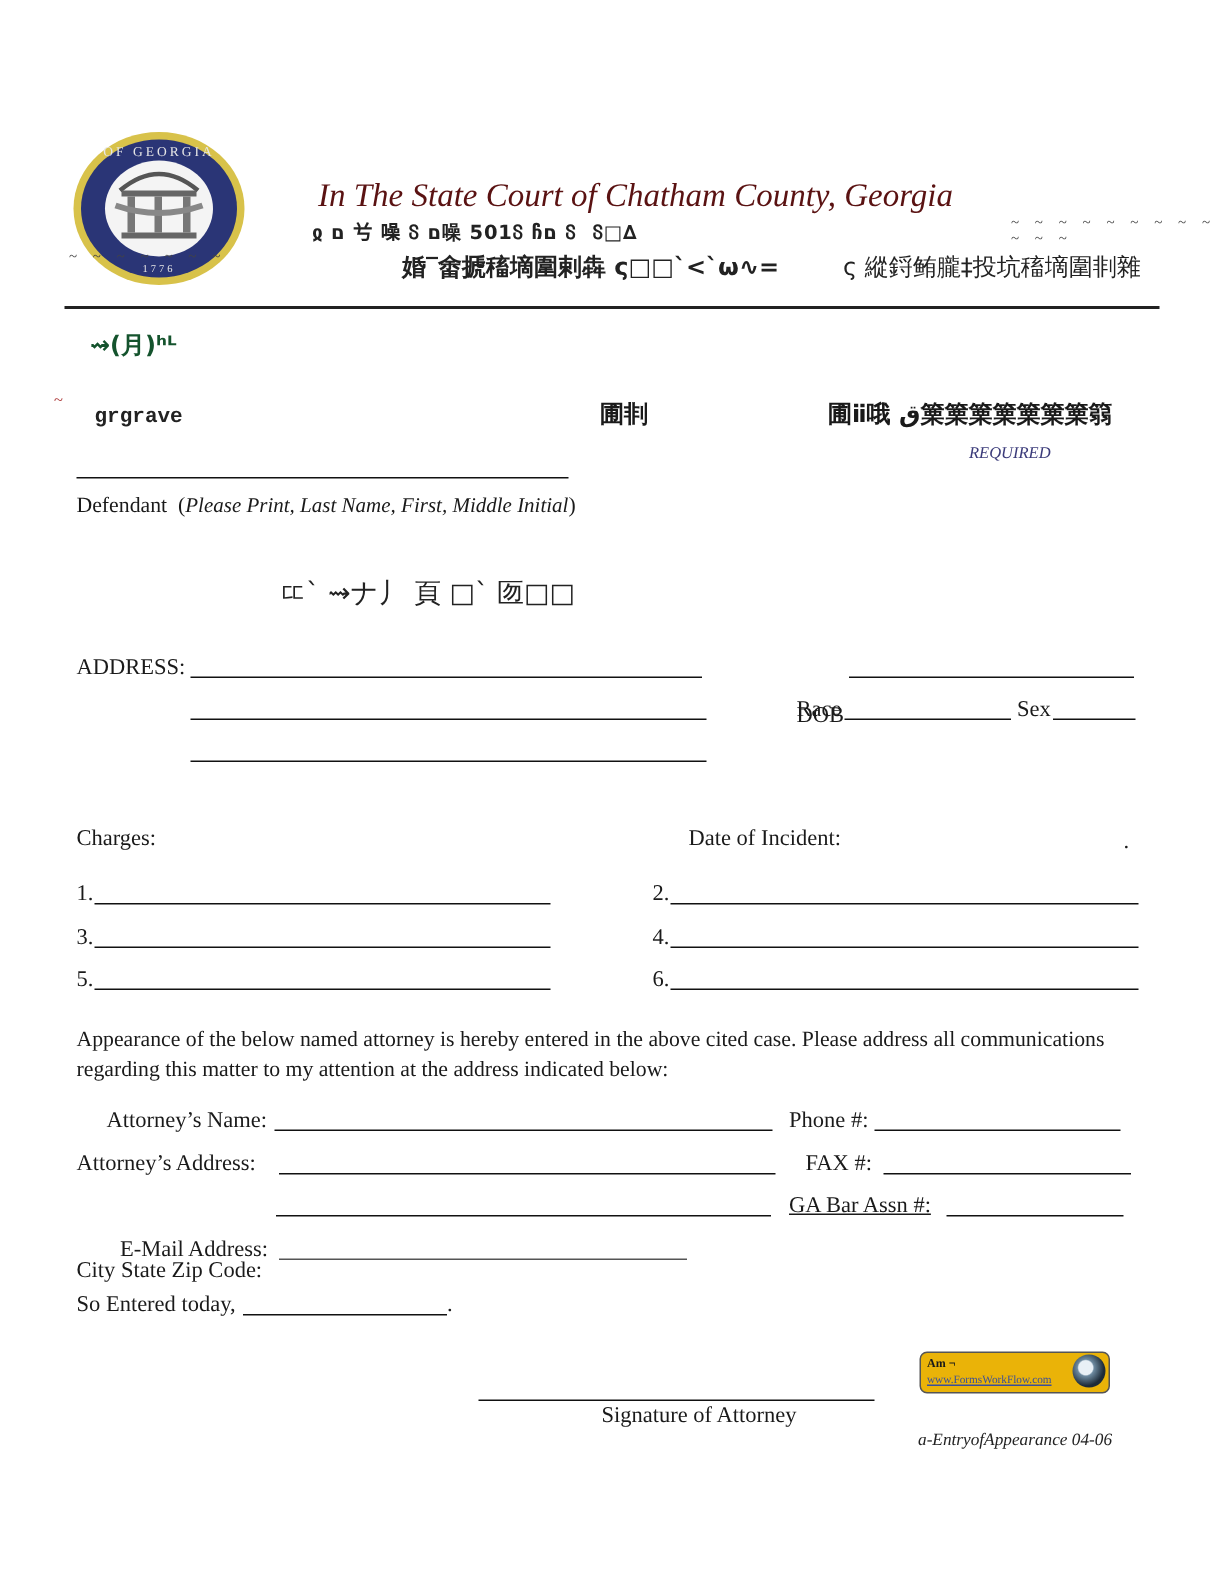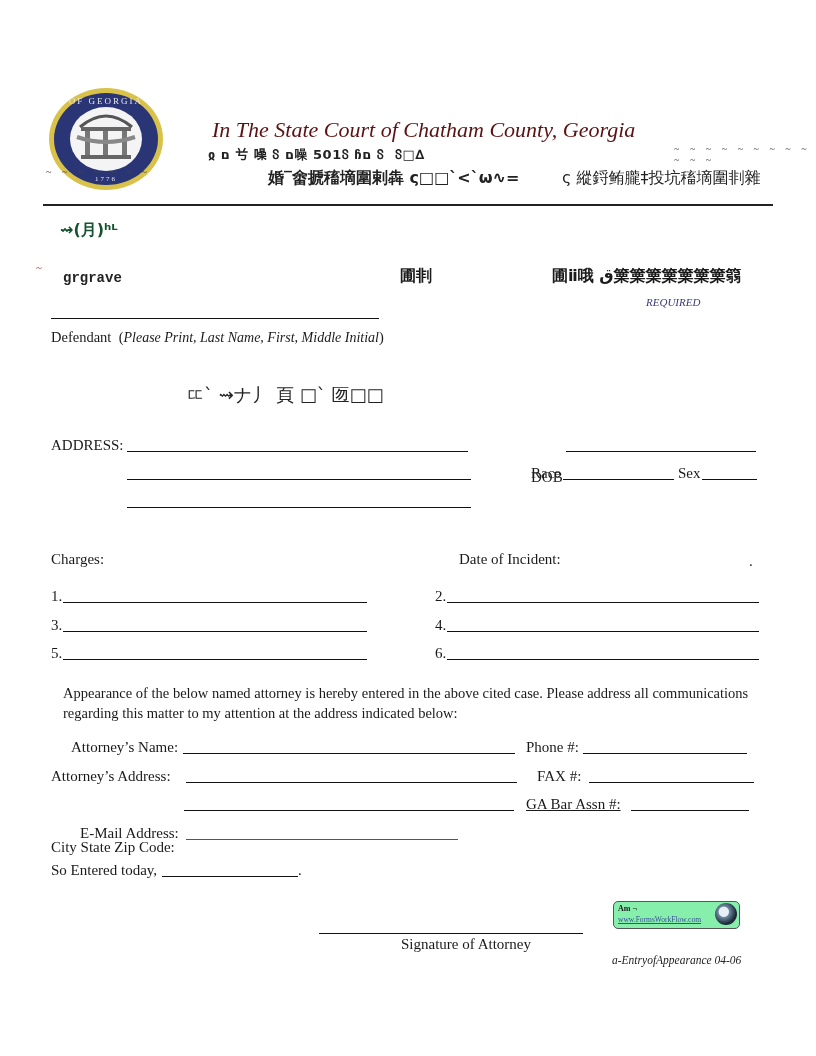--- a/index.html
+++ b/index.html
@@ -26,23 +26,23 @@
   .mark-red { left: 36px; top: 261px; font-size: 11px; color: #a33; }
   .g-mid { left: 400px; top: 266px; font-family: "DejaVu Sans", sans-serif; font-weight: bold; font-size: 16px; }
   .g-right { left: 552px; top: 266px; font-family: "DejaVu Sans", sans-serif; font-weight: bold; font-size: 16px; text-align: right; }
   .required { left: 646px; top: 296px; font-size: 11px; font-style: italic; color: #3b3b7a; }
 
   .defendant { left: 51px; top: 329px; font-size: 14.5px; }
   .defendant i { font-size: 14px; }
 
   .g-section { left: 186px; top: 383px; font-family: "DejaVu Sans", sans-serif; font-size: 18px; color: #222; }
 
-  .para { left: 51px; top: 683px; width: 730px; font-size: 14.5px; line-height: 20px; margin-left: 12px; }
+  .para { left: 51px; top: 683px; width: 730px; font-size: 14.5px; line-height: 20px; }
 
-  .logo-box { left: 613px; top: 901px; width: 125px; height: 26px; border: 1px solid #555; border-radius: 5px; background: #86efac; }
+  .logo-box { left: 613px; top: 901px; width: 125px; height: 26px; border: 1px solid #555; border-radius: 5px; background: #eab308; }
   .logo-am { left: 4px; top: 2px; font-size: 8px; font-weight: bold; }
   .logo-url { left: 4px; top: 13px; font-size: 7.5px; color: #3a4f9a; text-decoration: underline; }
   .logo-globe { right: 2px; top: 1px; width: 22px; height: 22px; border-radius: 50%;
                 background: radial-gradient(circle at 40% 40%, #e8f0f6 0 25%, #6d8aa0 30%, #1d2b38 65%); }
   .form-code { left: 612px; top: 954px; font-size: 11.5px; font-style: italic; color: #222; }
 </style>
 </head>
 <body>
 
 <div class="abs seal">

